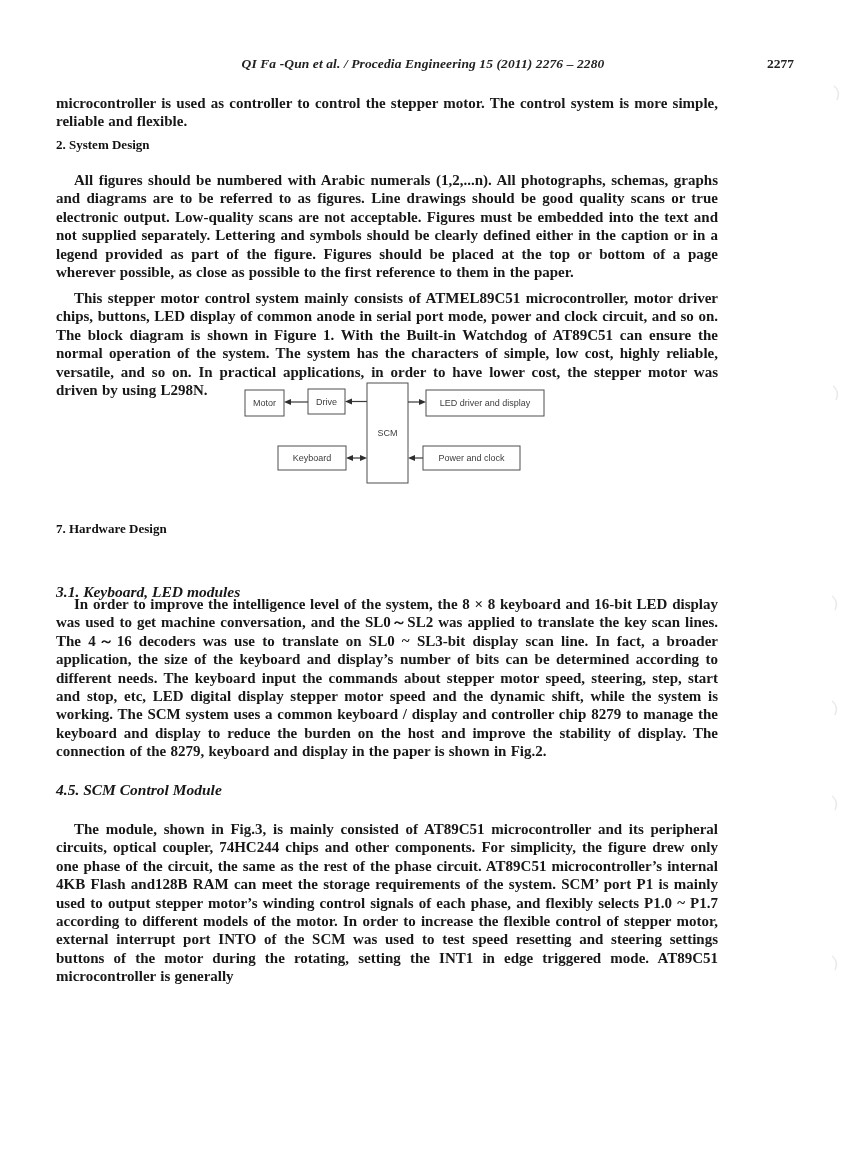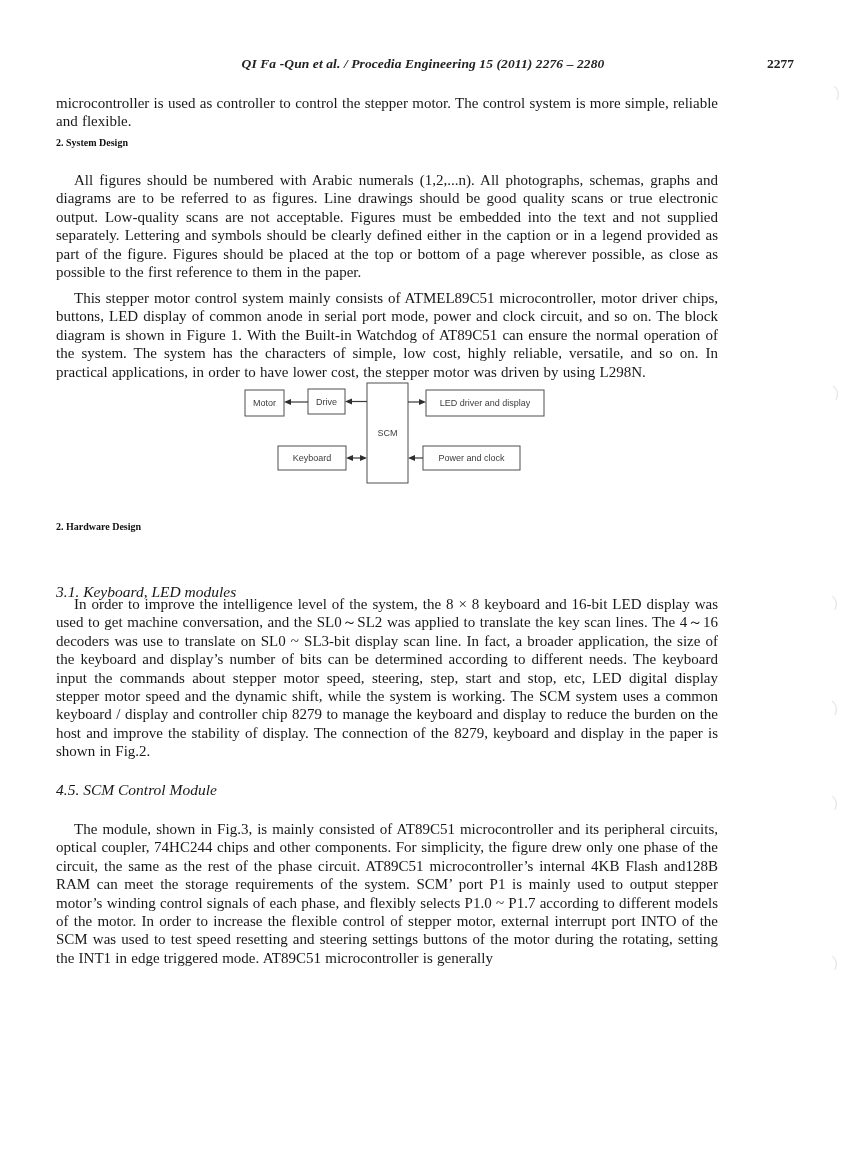--- a/index.html
+++ b/index.html
@@ -15,31 +15,31 @@
   .running-head {
     position: absolute; top: 56px; left: 0; width: 846px;
     text-align: center; font-style: italic;
     font-size: 13.5px; color: #222; letter-spacing: 0.1px; font-weight: bold;
   }
   .page-number {
     position: absolute; top: 56px; right: 52px;
     font-size: 13.5px; color: #222; font-weight: bold;
   }
 
-  .col { position: absolute; left: 56px; width: 662px; }
+  .col { position: absolute; left: 56px; width: 662px; font-weight: bold; }
 
   .para {
     font-size: 15px; line-height: 18.4px;
     text-align: justify; color: #181818;
     word-spacing: 0.5px;
   }
   .para.indent { text-indent: 18px; }
 
   .h-section {
-    font-size: 10px; font-weight: bold; color: #111;
+    font-size: 13px; font-weight: bold; color: #111;
     margin: 0;
   }
   .h-sub {
     font-size: 15.5px; font-style: italic; color: #181818;
   }
 
   .intro      { top: 94px; }
   .h2-pos     { top: 137px; }
   .paraA      { top: 171px; }
   .paraB      { top: 289px; }
@@ -107,21 +107,21 @@
 
     <line x1="115" y1="80" x2="124" y2="80"></line>
     <polygon points="109,80 116,77 116,83"></polygon>
     <polygon points="130,80 123,77 123,83"></polygon>
 
     <line x1="177" y1="80" x2="186" y2="80"></line>
     <polygon points="171,80 178,77 178,83"></polygon>
   </svg>
 
 
-  <h2 class="col h-section h3-pos">2. Hardware Design</h2>
+  <h2 class="col h-section h3-pos">7. Hardware Design</h2>
   <div class="col h-sub h31-pos">3.1. Keyboard, LED modules</div>
   <div class="col para indent para31">In order to improve the intelligence level of the system, the 8 × 8 keyboard and 16-bit LED display was used to get machine conversation, and the SL0～SL2 was applied to translate the key scan lines. The 4～16 decoders was use to translate on SL0 ~ SL3-bit display scan line. In fact, a broader application, the size of the keyboard and display’s number of bits can be determined according to different needs. The keyboard input the commands about stepper motor speed, steering, step, start and stop, etc, LED digital display stepper motor speed and the dynamic shift, while the system is working. The SCM system uses a common keyboard / display and controller chip 8279 to manage the keyboard and display to reduce the burden on the host and improve the stability of display. The connection of the 8279, keyboard and display in the paper is shown in Fig.2.</div>
 
   <div class="col h-sub h32-pos">4.5. SCM Control Module</div>
   <div class="col para indent para32">The module, shown in Fig.3, is mainly consisted of AT89C51 microcontroller and its peripheral circuits, optical coupler, 74HC244 chips and other components. For simplicity, the figure drew only one phase of the circuit, the same as the rest of the phase circuit. AT89C51 microcontroller’s internal 4KB Flash and128B RAM can meet the storage requirements of the system. SCM’ port P1 is mainly used to output stepper motor’s winding control signals of each phase, and flexibly selects P1.0 ~ P1.7 according to different models of the motor. In order to increase the flexible control of stepper motor, external interrupt port INTO of the SCM was used to test speed resetting and steering settings buttons of the motor during the rotating, setting the INT1 in edge triggered mode. AT89C51 microcontroller is generally</div>
 
   <svg class="edge-marks" width="16" height="1155" viewBox="0 0 16 1155">
     <path d="M6,86 q7,5 3,14"></path>
     <path d="M5,386 q7,5 3,14"></path>
     <path d="M4,596 q7,5 3,14"></path>

